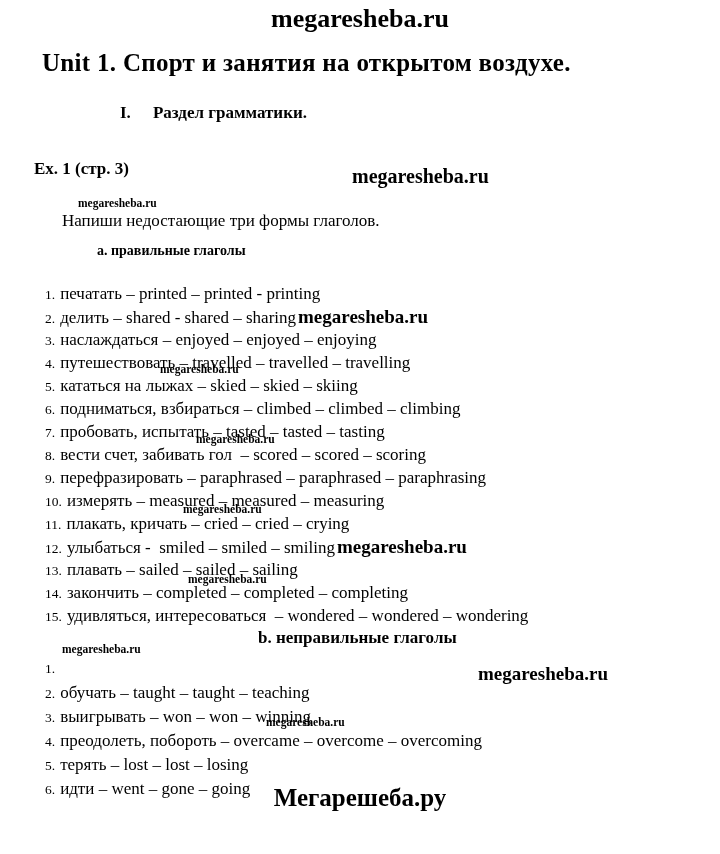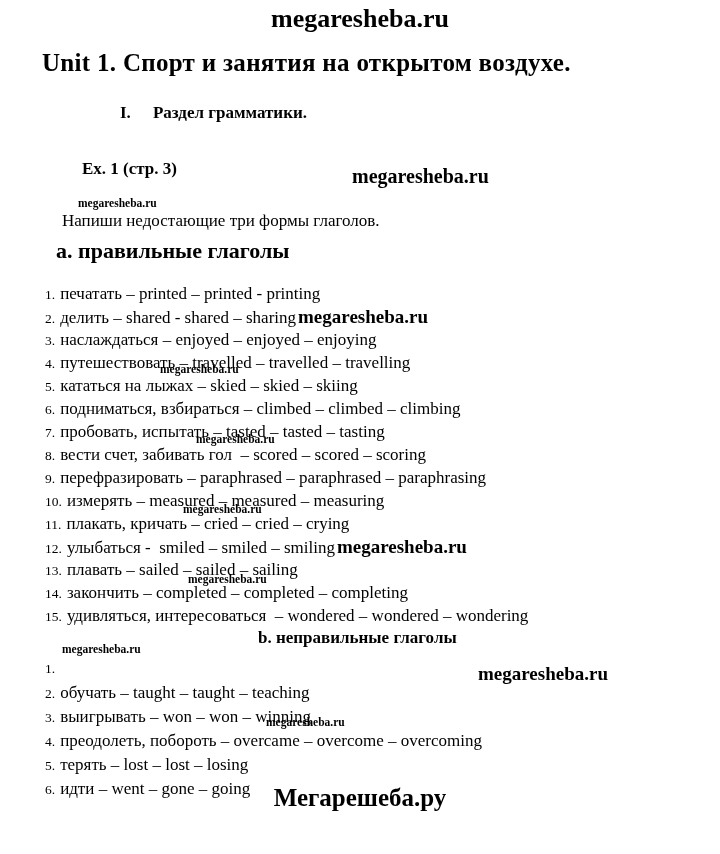--- a/index.html
+++ b/index.html
@@ -31,36 +31,36 @@
   .section {
     margin-top: 24px;
     margin-left: 120px;
     font-size: 17px;
     font-weight: bold;
     line-height: 22px;
   }
   .section .sec-num { margin-right: 22px; }
   .exercise-row {
     margin-top: 34px;
-    margin-left: 82px;
+    margin-left: 34px;
     font-size: 17px;
     font-weight: bold;
     line-height: 22px;
   }
   .task {
     margin-top: 30px;
     margin-left: 62px;
     font-size: 17px;
     font-weight: normal;
     line-height: 22px;
   }
   .part-a {
     margin-top: 8px;
-    margin-left: 56px;
-    font-size: 22px;
+    margin-left: 97px;
+    font-size: 14px;
     font-weight: bold;
     line-height: 22px;
   }
   .list { margin-top: 20px; margin-left: 45px; }
   .list-b { margin-top: 8px; }
   .row {
     display: flex;
     align-items: baseline;
     height: 23px;
     line-height: 23px;

